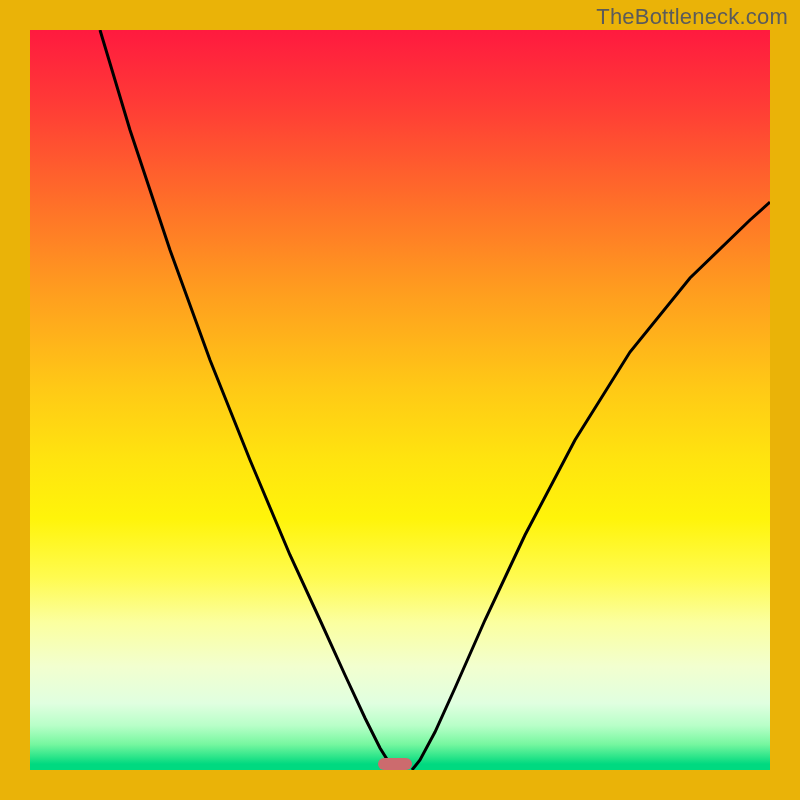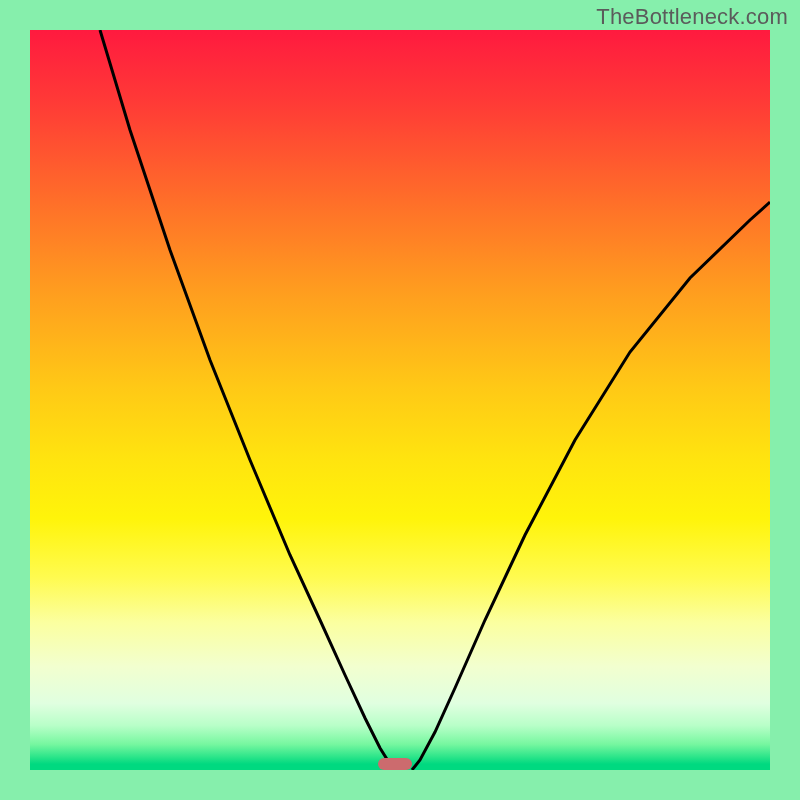--- a/index.html
+++ b/index.html
@@ -8,21 +8,21 @@
     width: 800px;
     height: 800px;
     background: #000;
     overflow: hidden;
   }
   .frame {
     position: absolute;
     top: 0; left: 0;
     width: 800px;
     height: 800px;
-    background: #86efac;
+    background: #eab308;
   }
   .plot-area {
     position: absolute;
     left: 30px;
     top: 30px;
     width: 740px;
     height: 740px;
     overflow: hidden;
   }
   .gradient {

